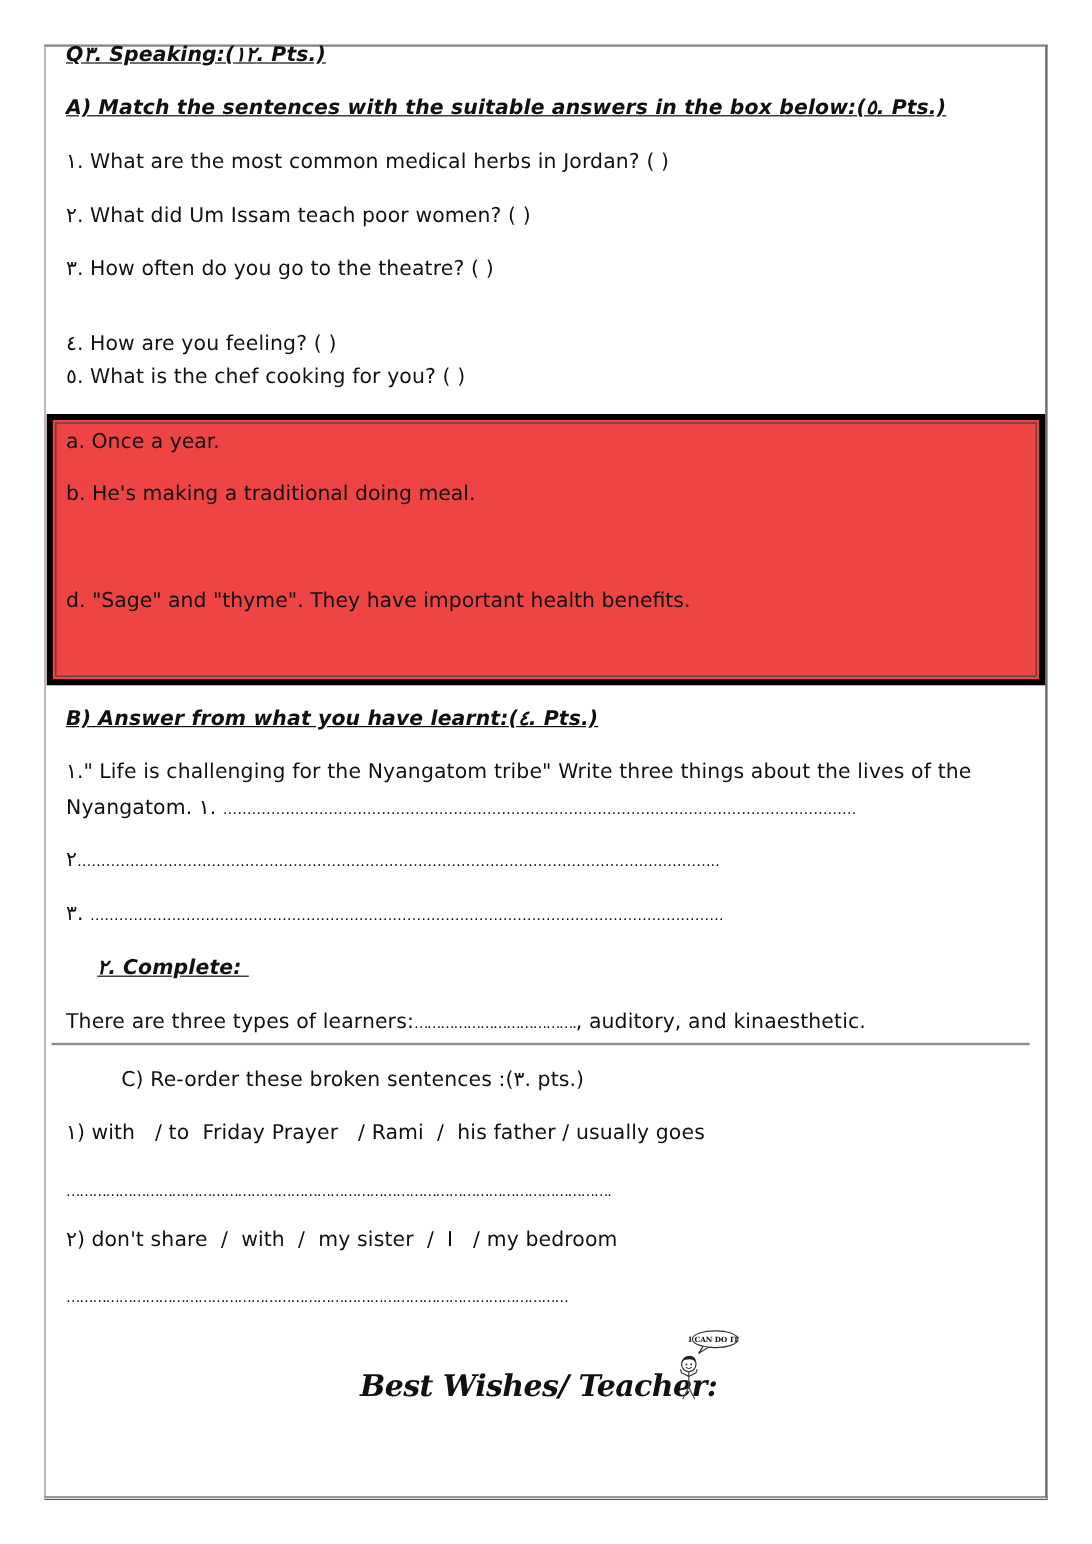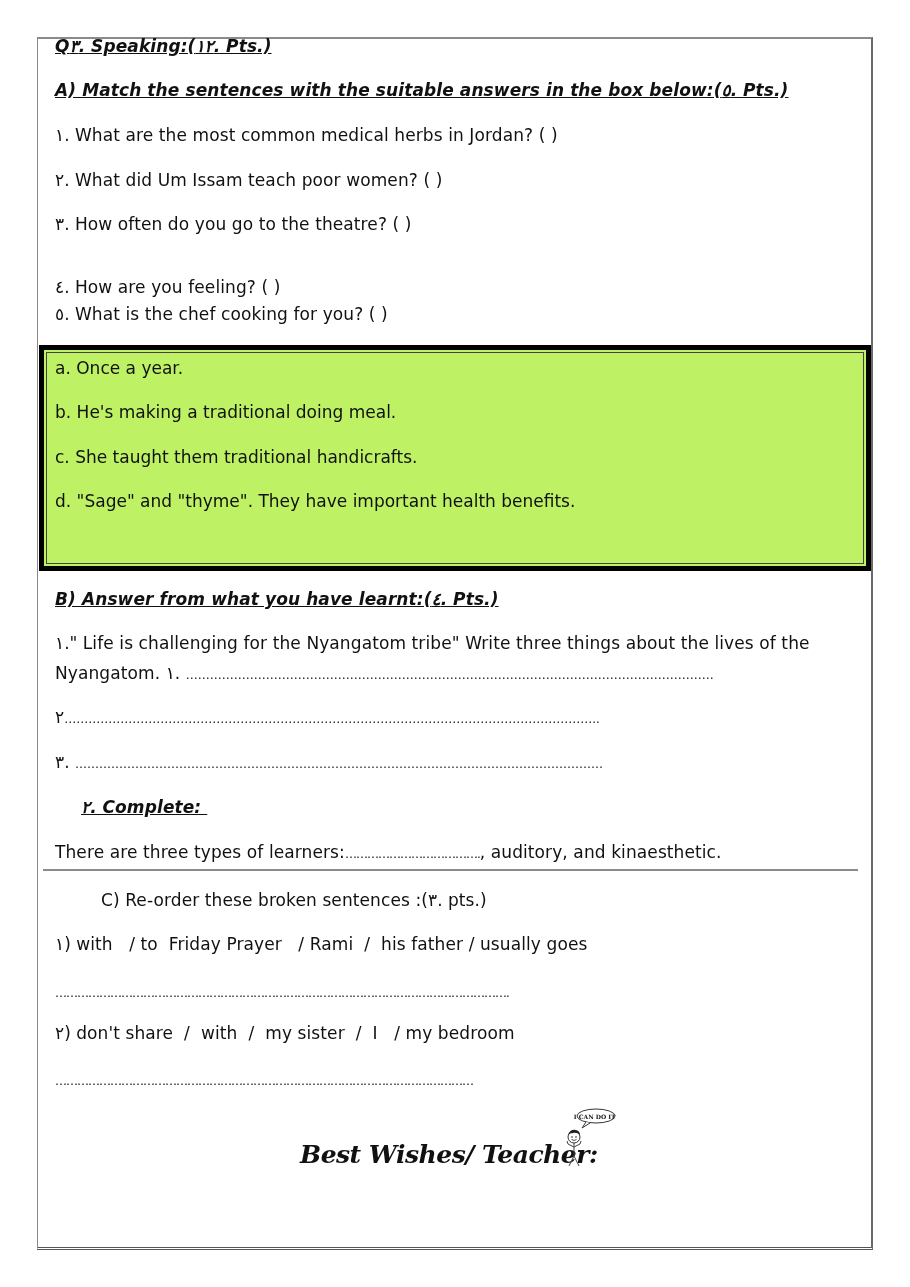--- a/index.html
+++ b/index.html
@@ -10,21 +10,21 @@
       position: absolute; left: 37px; top: 37px; width: 836px; height: 1213px;
       border-left: 1.5px solid #8a8a8a; border-right: 2px solid #6a6a6a;
       border-top: 2px solid #8a8a8a; border-bottom: 3px double #555;
     }
 
     .line { position: absolute; left: 55px; font-size: 17px; white-space: nowrap; letter-spacing: 0.1px; }
     .heading { font-weight: bold; font-style: italic; text-decoration: underline; font-size: 17px; }
 
     .answer-box {
       position: absolute; left: 39px; top: 345px; width: 832px; height: 226px;
-      border: 5px solid #000; background: #bef264;
+      border: 5px solid #000; background: #ef4444;
     }
     .answer-box-inner {
       position: absolute; left: 2px; top: 2px; right: 2px; bottom: 2px;
       border: 1px solid #444;
     }
     .answer-line { position: absolute; left: 11px; font-size: 17px; white-space: nowrap; }
 
     .divider {
       position: absolute; left: 43px; top: 869px; width: 815px; height: 2px;
       background: #8c8c8c;
@@ -51,21 +51,20 @@
 <div class="line" style="top:125px;">١. What are the most common medical herbs in Jordan? (          )</div>
 <div class="line" style="top:170px;">٢. What did Um Issam teach poor women?  (               )</div>
 <div class="line" style="top:214px;">٣. How often do you go to the theatre? (              )</div>
 <div class="line" style="top:259px;margin-top:18px;">٤. How are you feeling? (            )</div>
 <div class="line" style="top:304px;">٥. What is the chef cooking for you? (          )</div>
 
 <div class="answer-box">
   <div class="answer-box-inner"></div>
   <div class="answer-line" style="top:8px;">a. Once a year.</div>
   <div class="answer-line" style="top:52px;">b. He's making a traditional doing meal.</div>
-  <div class="answer-line" style="top:97px;">c. She taught them traditional handicrafts.</div>
   <div class="answer-line" style="top:141px;">d. "Sage" and "thyme". They have important health benefits.</div>
 </div>
 
 <div class="line heading" style="top:589px;">B) Answer from what you have learnt:(٤. Pts.)</div>
 
 <div class="line" style="top:633px;">١." Life is challenging for the Nyangatom tribe" Write three things about the lives of the</div>
 <div class="line" style="top:663px;">
   <span>Nyangatom. ١. </span><span class="dots">……………………………………………………………………………………………………………………</span>
 </div>
 <div class="line" style="top:707px;">

